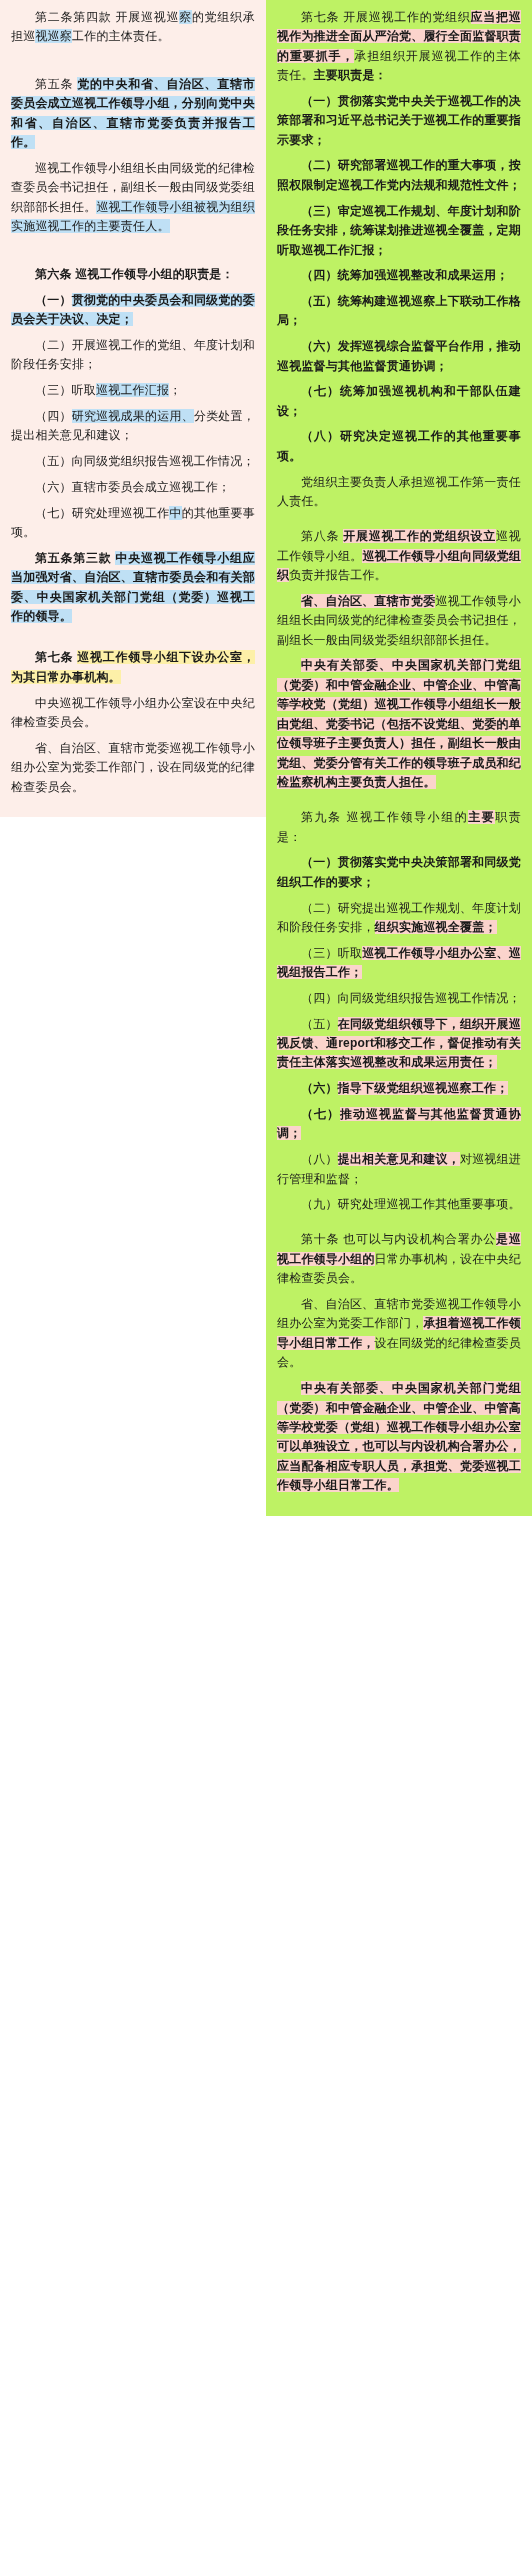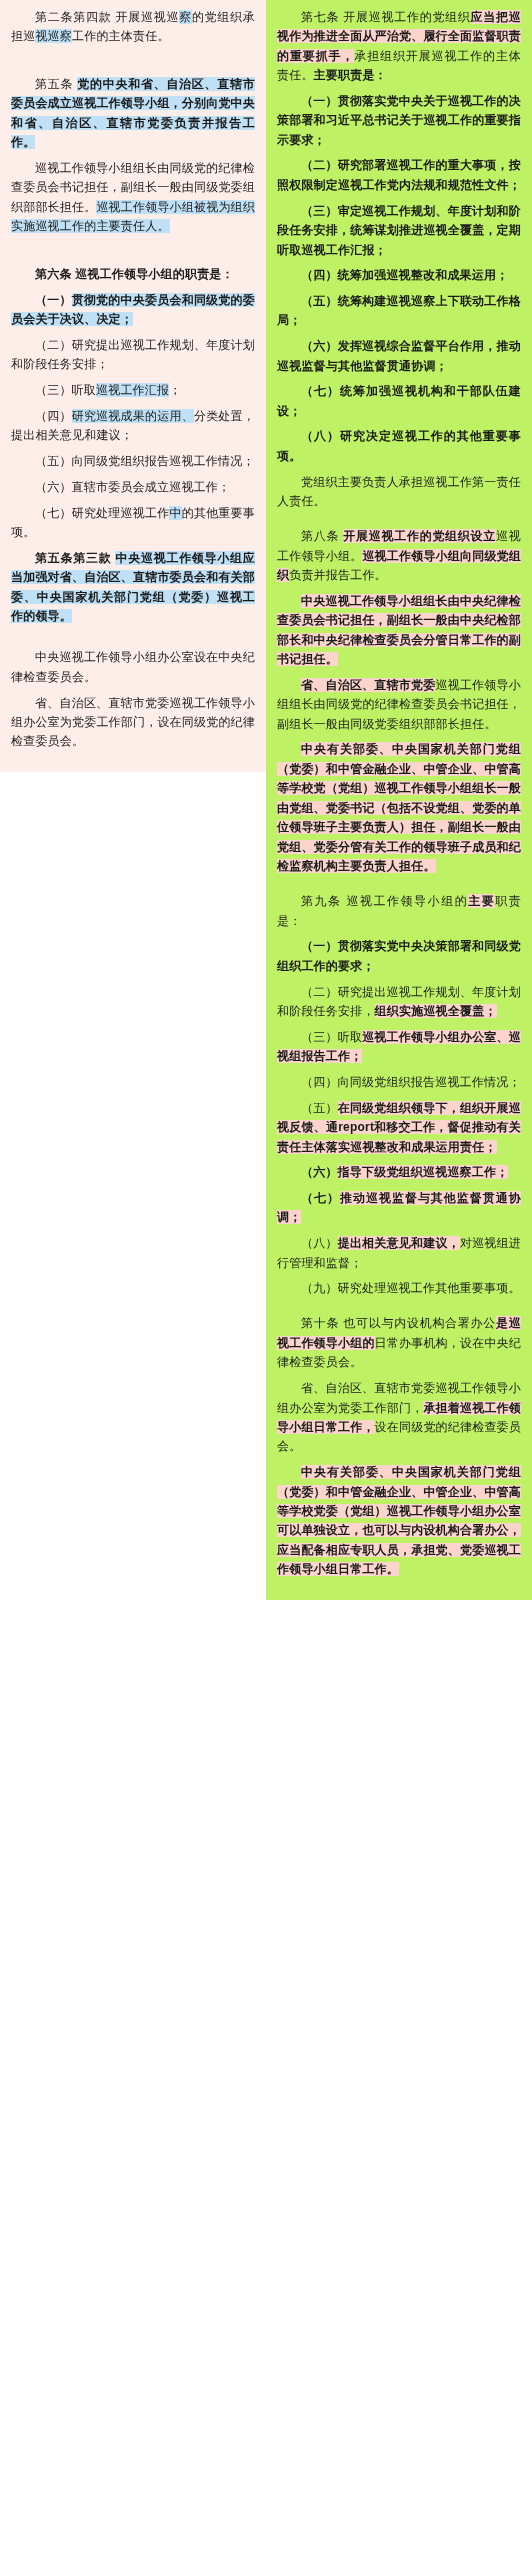--- a/index.html
+++ b/index.html
@@ -45,45 +45,45 @@
 
 <div class="page">
   <div class="col col-left" id="left-col">
       <p><span>第二条第四款   开展巡视巡</span><span class="hl-blue">察</span><span>的党组织承担巡</span><span class="hl-blue">视</span><span class="hl-blue">巡察</span><span>工作的主体责任。</span></p>
       <div style="height: 22px;"></div>
       <p><span>第五条   </span><span class="hl-blue b">党的中央和省、自治</span><span class="hl-blue b">区、直辖市委员会成立巡视工作</span><span class="hl-blue b">领导小组，分别向党中央和省、</span><span class="hl-blue b">自治区、直辖市党委负责并报告</span><span class="hl-blue b">工作。</span></p>
       <p><span>巡视工作领导小组组长由同级党的纪律检查委员会书记担任，副组长一般由同级党委组织部部长担任。</span><span class="hl-blue">巡视工作领导小组被视为组织实施巡视工作的主要责任人。</span></p>
       <div style="height: 22px;"></div>
       <p><span class="b">第六条   巡视工作领导小组的</span><span class="b">职责是：</span></p>
       <p><span class="b">（一）</span><span class="hl-blue b">贯彻党的中央委员会</span><span class="hl-blue b">和同级党的委员会关于决议、决定；</span></p>
-      <p><span>（二）研究提出巡视工作规划、年度计划和阶段任务安排；</span></p>
+      <p><span>（二）开展巡视工作的党组、年度计划和阶段任务安排；</span></p>
       <p><span>（三）听取</span><span class="hl-blue">巡视工作汇报</span><span>；</span></p>
       <p><span>（四）</span><span class="hl-blue">研究巡视成果的运用、</span><span>分类处置，提出相关意见和建议；</span></p>
       <p><span>（五）向同级党组织报告巡视工作情况；</span></p>
       <p><span>（六）直辖市委员会成立巡视工作；</span></p>
       <p><span>（七）研究处理巡视工作</span><span class="hl-blue">中</span><span>的其他重要事项。</span></p>
       <p><span class="b">第五条第三款   </span><span class="hl-blue b">中央巡视工作领</span><span class="hl-blue b">导小组应当加强对省、自治区、</span><span class="hl-blue b">直辖市委员会和有关部委、中央</span><span class="hl-blue b">国家机关部门党组（党委）巡视</span><span class="hl-blue b">工作的领导。</span></p>
       <div style="height: 15.7px;"></div>
+      <p><span class="b">第七条   </span><span class="hl-yellow b">巡视工作领导小组下</span><span class="hl-yellow b">设办公室，为其日常办事机构。</span></p>
       <p><span>中央巡视工作领导小组办公室设在中央纪律检查委员会。</span></p>
       <p><span>省、自治区、直辖市党委巡视工作领导小组办公室为党委工作部门，设在同级党的纪律检查委员会。</span></p>
     </div>
   <div class="col col-right" id="right-col">
       <p><span>第七条   开展巡视工作的党组</span><span>织</span><span class="hl-pink b">应当把巡视作为推进全面从严</span><span class="hl-pink b">治党、履行全面监督职责的重要</span><span class="hl-pink b">抓手，</span><span>承担组织开展巡视工作的主体责任。</span><span class="b">主要职责是：</span></p>
       <p><span class="b">（一）</span><span class="b">贯彻落实党中央关于巡视工作的决策部署和习近平总书记关于巡视工作的重要指示要求；</span></p>
       <p><span class="b">（二）研究部署巡视工作的重大事项，按照权限制定巡视工作党内法规和规范性文件；</span></p>
       <p><span class="b">（三）审定巡视工作规划、年度计划和阶段任务安排，统筹谋划推进巡视全覆盖，定期听取巡视工作汇报；</span></p>
       <p><span class="b">（四）统筹加强巡视整改和成果运用；</span></p>
       <p><span class="b">（五）统筹构建巡视巡察上下联动工作格局；</span></p>
       <p><span class="b">（六）发挥巡视综合监督平台作用，推动巡视监督与其他监督贯通协调；</span></p>
       <p><span class="b">（七）统筹加强巡视机构和干部队伍建设；</span></p>
       <p><span class="b">（八）研究决定巡视工作的其他重要事项。</span></p>
       <p><span>党组织主要负责人承担巡视工作第一责任人责任。</span></p>
       <div style="height: 9.4px;"></div>
       <p><span>第八条   </span><span class="hl-pink b">开展巡视工作的党组织</span><span class="hl-pink b">设立</span><span>巡视工作领导小组。</span><span class="hl-pink b">巡视工作领导小组向同级党组织</span><span>负责并报告工作。</span></p>
-      <p><span class="hl-pink b">中央巡视工作领导小组组长由中央纪律检查委员会书记担任，副组长一般由中央纪检部部长和中央纪律检查委员会分管日常工作的副书记担任。</span></p>
       <p><span class="hl-pink b">省、自治区、直辖市党委</span><span>巡视工作领导小组组长由同级党的纪律检查委员会书记担任，副组长一般由同级党委组织部部长担任。</span></p>
       <p><span class="hl-pink b">中央有关部委、中央国家机关部门党组（党委）和中管金融企业、中管企业、中管高等学校党（党组）巡视工作领导小组组长一般由党组、党委书记（包括不设党组、党委的单位领导班子主要负责人）担任，副组长一般由党组、党委分管有关工作的领导班子成员和纪检监察机构主要负责人担任。</span></p>
       <div style="height: 9.4px;"></div>
       <p><span>第九条   巡视工作领导小组的</span><span class="hl-pink b">主要</span><span>职责是：</span></p>
       <p><span class="b">（一）</span><span class="b">贯彻落实党中央决策部署和同级党组织工作的要求；</span></p>
       <p><span>（二）研究提出巡视工作规划、年度计划和阶段任务安排，</span><span class="hl-pink b">组织实施巡视全覆盖；</span></p>
       <p><span>（三）听取</span><span class="hl-pink b">巡视工作领导小组办公室、巡视组报告工作；</span></p>
       <p><span>（四）向同级党组织报告巡视工作情况；</span></p>
       <p><span>（五）</span><span class="hl-pink b">在同级党组织领导下，组织开展巡视反馈、通report和移交工作，督促推动有关责任主体落实巡视整改和成果运用责任；</span></p>
       <p><span class="b">（六）</span><span class="hl-pink b">指导下级党组织巡视巡察工作；</span></p>

